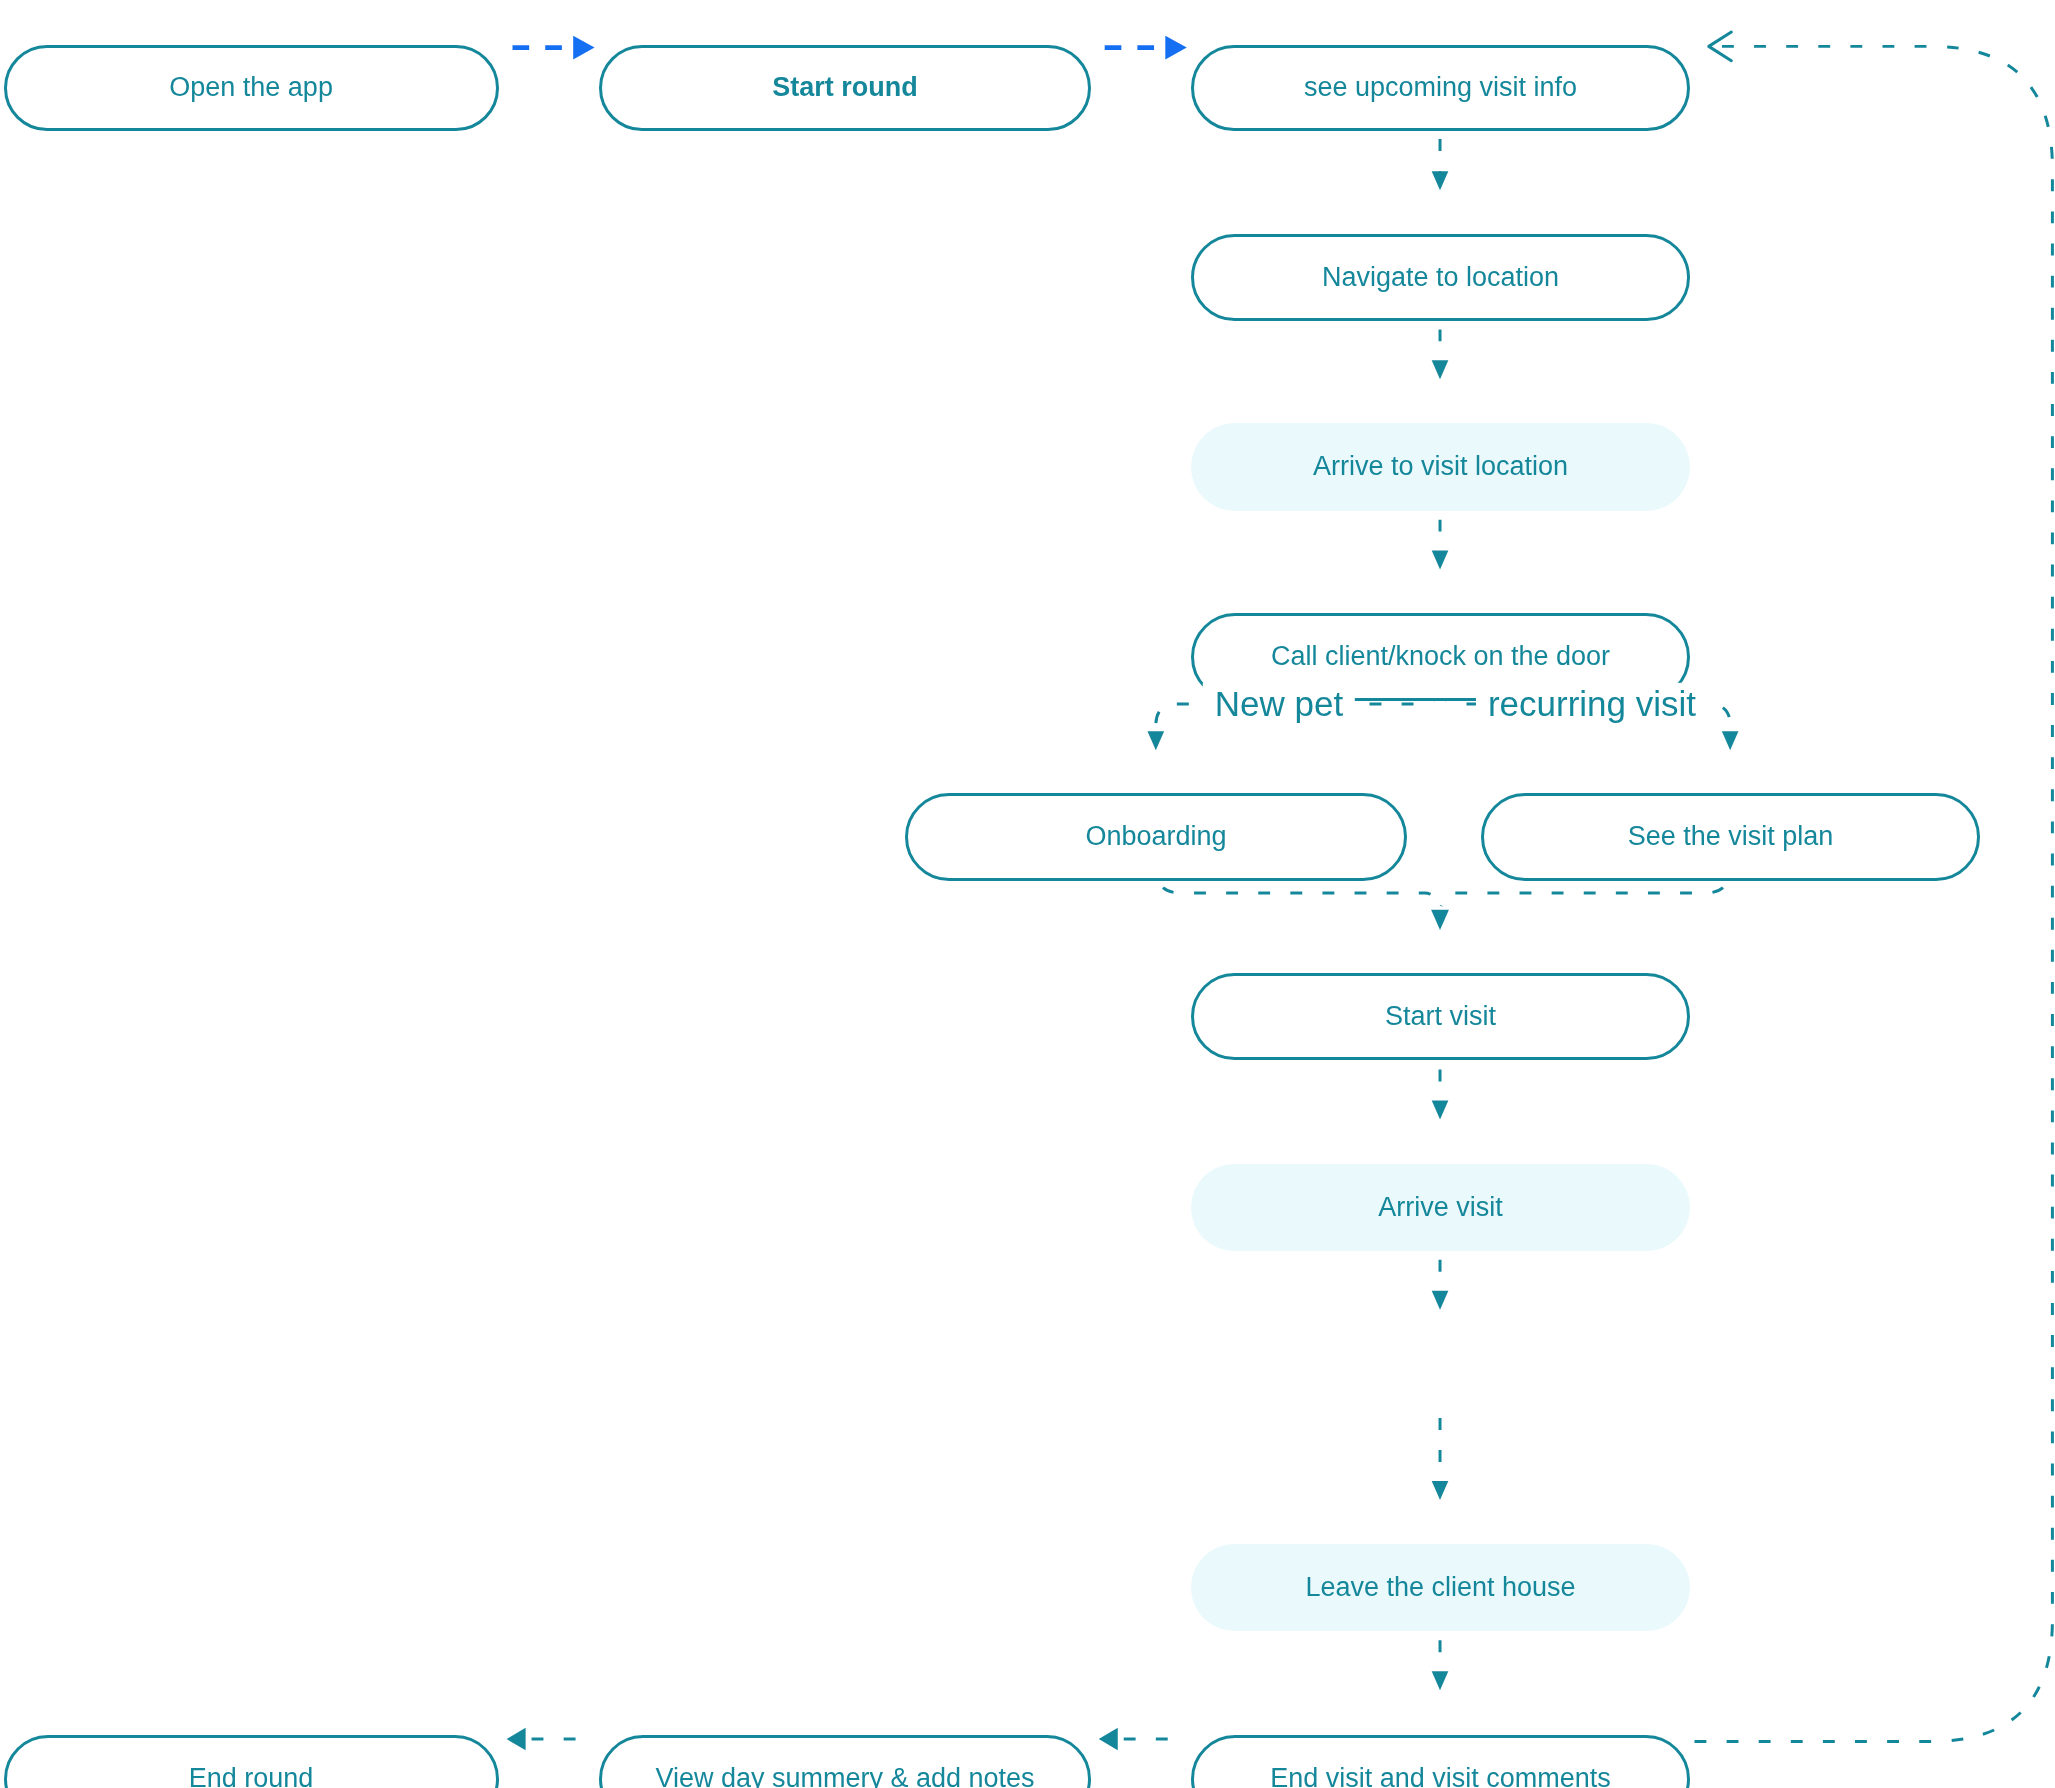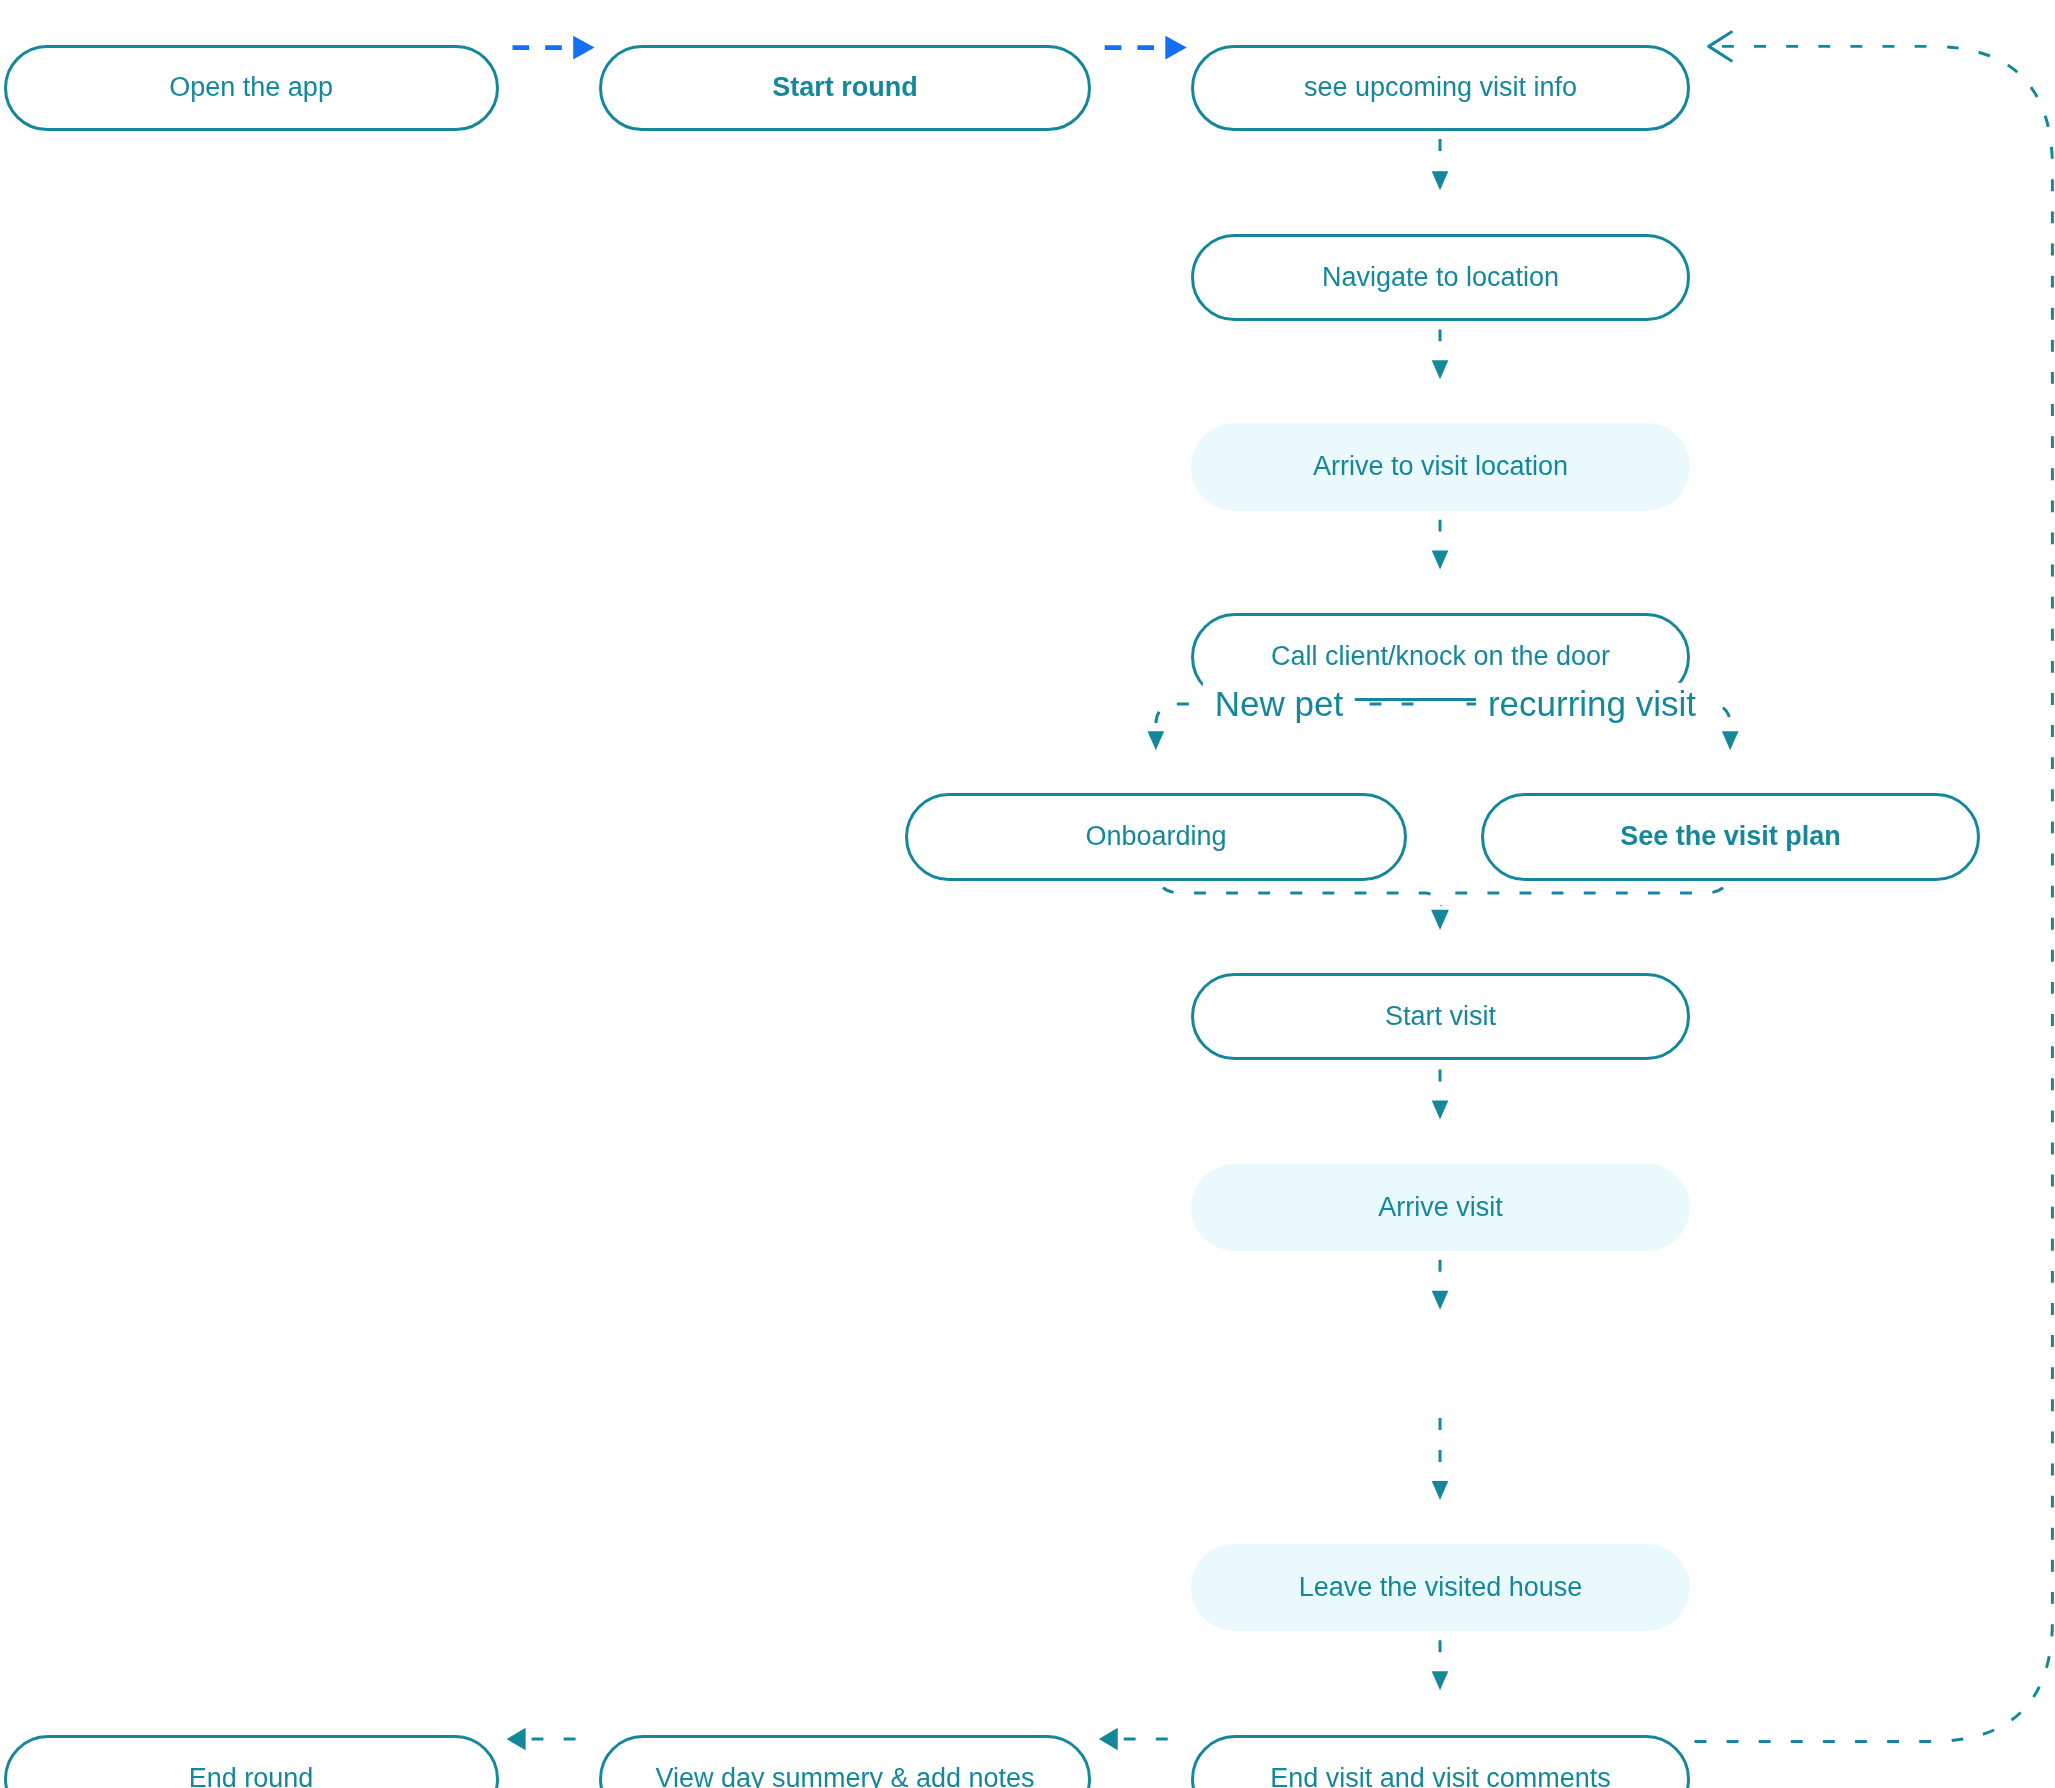--- a/index.html
+++ b/index.html
@@ -44,21 +44,21 @@
     white-space:nowrap;
   }
   
   .n-open{left:3.6px;top:4.8px;width:495px;height:86px;}
   .n-round{left:599px;top:4.8px;width:492px;height:86px;font-weight:bold;}
   .n-upcoming{left:1191px;top:4.8px;width:499px;height:86px;}
   .n-navigate{left:1191px;top:194px;width:499px;height:87px;}
   .n-arrive{left:1191px;top:383px;width:499px;height:88px;}
   .n-call{left:1191px;top:573px;width:499px;height:88px;}
   .n-onboarding{left:905px;top:753px;width:502px;height:88px;}
-  .n-seeplan{left:1481px;top:753px;width:499px;height:88px;font-weight:bold;}
+  .n-seeplan{left:1481px;top:753px;width:499px;height:88px;}
   .n-startvisit{left:1191px;top:933px;width:499px;height:87px;}
   .n-perform{left:1191px;top:1124px;width:499px;height:87px;}
   .n-summarize{left:1191px;top:1314px;width:499px;height:87px;}
   .n-leave{left:1191px;top:1504px;width:499px;height:87px;}
   .n-endvisit{left:1191px;top:1695px;width:499px;height:88px;}
   .n-viewday{left:599px;top:1695px;width:492px;height:88px;}
   .n-endround{left:3.6px;top:1695px;width:495px;height:88px;}
   .l-newpet{left:1279px;top:704px;}
   .l-recurring{left:1592px;top:704px;}
 </style>
@@ -166,21 +166,21 @@
   <div class="node outlined n-seeplan">
     <span>See the visit plan</span>
   </div>
   <div class="node outlined n-startvisit">
     <span>Start visit</span>
   </div>
   <div class="node filled n-perform">
     <span>Arrive visit</span>
   </div>
   <div class="node filled n-leave">
-    <span>Leave the visited house</span>
+    <span>Leave the client house</span>
   </div>
   <div class="node outlined n-endvisit">
     <span>End visit and visit comments</span>
   </div>
   <div class="node outlined n-viewday">
     <span>View day summery &amp; add notes</span>
   </div>
   <div class="node outlined n-endround">
     <span>End round</span>
   </div>

